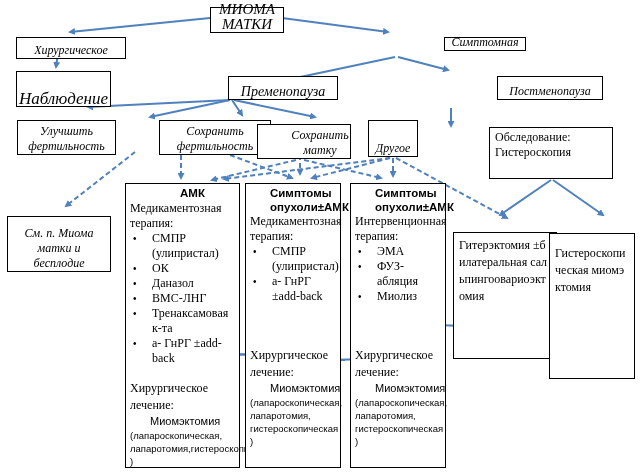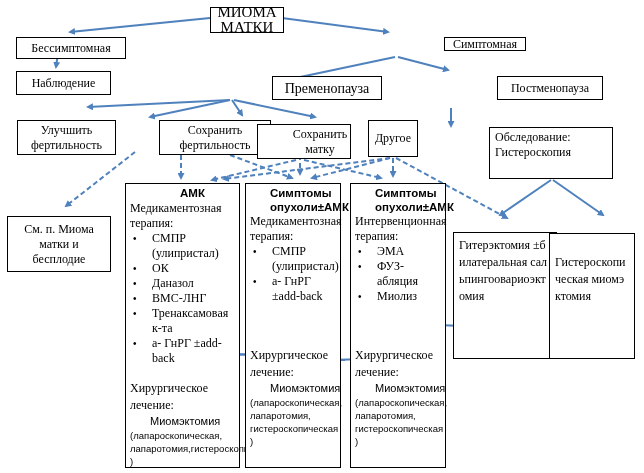--- a/index.html
+++ b/index.html
@@ -1,19 +1,19 @@
 <!DOCTYPE html>
 <html><head>
 <meta charset="utf-8">
 <style>
   html, body { margin: 0; padding: 0; background: #ffffff; }
   #canvas { position: relative; width: 644px; height: 473px; background: #ffffff; overflow: hidden; }
   .box { position: absolute; border: 1px solid #000; background: #fff; box-sizing: border-box; color: #000;
          font-family: "Liberation Serif", serif; font-size: 12px; line-height: 15px; }
-  .center { text-align: center; display: flex; align-items: center; justify-content: center; flex-direction: column; }
+  .center { text-align: center; display: flex; align-items: center; justify-content: flex-end; flex-direction: column; font-style: italic; }
   .sans { font-family: "Liberation Sans", sans-serif; margin-left: 20px; }
   .bold { font-weight: bold; }
   .small-sans { font-family: "Liberation Sans", sans-serif; font-size: 9.5px; line-height: 13px; }
   ul { margin: 0; padding: 0; list-style: none; }
   ul li { position: relative; padding-left: 22px; }
   ul li::before { content: "•"; position: absolute; left: 3px; top: 0; font-family: "Liberation Sans", sans-serif; font-size: 10px; }
   svg#arrows { position: absolute; left: 0; top: 0; width: 644px; height: 473px; pointer-events: none; }
   .col-inner { padding: 2px 4px; }
 </style>
 </head>
@@ -61,32 +61,32 @@
       <line x1="393" y1="158" x2="393" y2="176" marker-end="url(#ah)"></line>
       <line x1="396" y1="158" x2="507" y2="218" marker-end="url(#ah)"></line>
     </g>
   </svg>
 
   <div class="box center" style="left:210px; top:7px; width:74px; height:26px; font-size:15px;">
     <span>МИОМА МАТКИ</span>
   </div>
 
   <div class="box center" style="left:16px; top:37px; width:110px; height:22px;">
-    <span>Бессимптомная</span>
+    <span>Хирургическое</span>
   </div>
 
   <div class="box center" style="left:444px; top:37px; width:82px; height:14px;">
     <span>Симптомная</span>
   </div>
 
-  <div class="box center" style="left:16px; top:71px; width:95px; height:24px; font-size:12px;">
+  <div class="box center" style="left:16px; top:71px; width:95px; height:36px; font-size:17px;">
     <span>Наблюдение</span>
   </div>
 
-  <div class="box center" style="left:228px; top:76px; width:110px; height:24px; font-size:14px;margin-left:44px;">
+  <div class="box center" style="left:228px; top:76px; width:110px; height:24px; font-size:14px;">
     <span>Пременопауза</span>
   </div>
 
   <div class="box center" style="left:497px; top:76px; width:106px; height:24px;">
     <span>Постменопауза</span>
   </div>
 
   <div class="box center" style="left:17px; top:120px; width:99px; height:35px;">
     <span style="width:80px;">Улучшить фертильность</span>
   </div>
@@ -156,17 +156,17 @@
       <div style="margin-top:43px; line-height:17px;">Хирургическое лечение:</div>
       <div class="sans" style="font-size:11px;">Миомэктомия</div>
       <div class="small-sans">(лапароскопическая, лапаротомия, гистероскопическая )</div>
     </div>
   </div>
 
   <div class="box" style="left:453px; top:232px; width:104px; height:127px; padding:4px 5px; line-height:17px; word-break:break-all;">
     <span>Гитерэктомия ±билатеральная сальпингоовариоэктомия</span>
   </div>
 
-  <div class="box" style="left:549px; top:233px; width:86px; height:126px; padding:20px 5px; line-height:17px; word-break:break-all;">
+  <div class="box" style="left:549px; top:233px; width:86px; height:146px; padding:11px 5px; line-height:17px; word-break:break-all;">
     <span>Гистероскопическая миомэктомия</span>
   </div>
 
 </div>
 
 </body></html>

